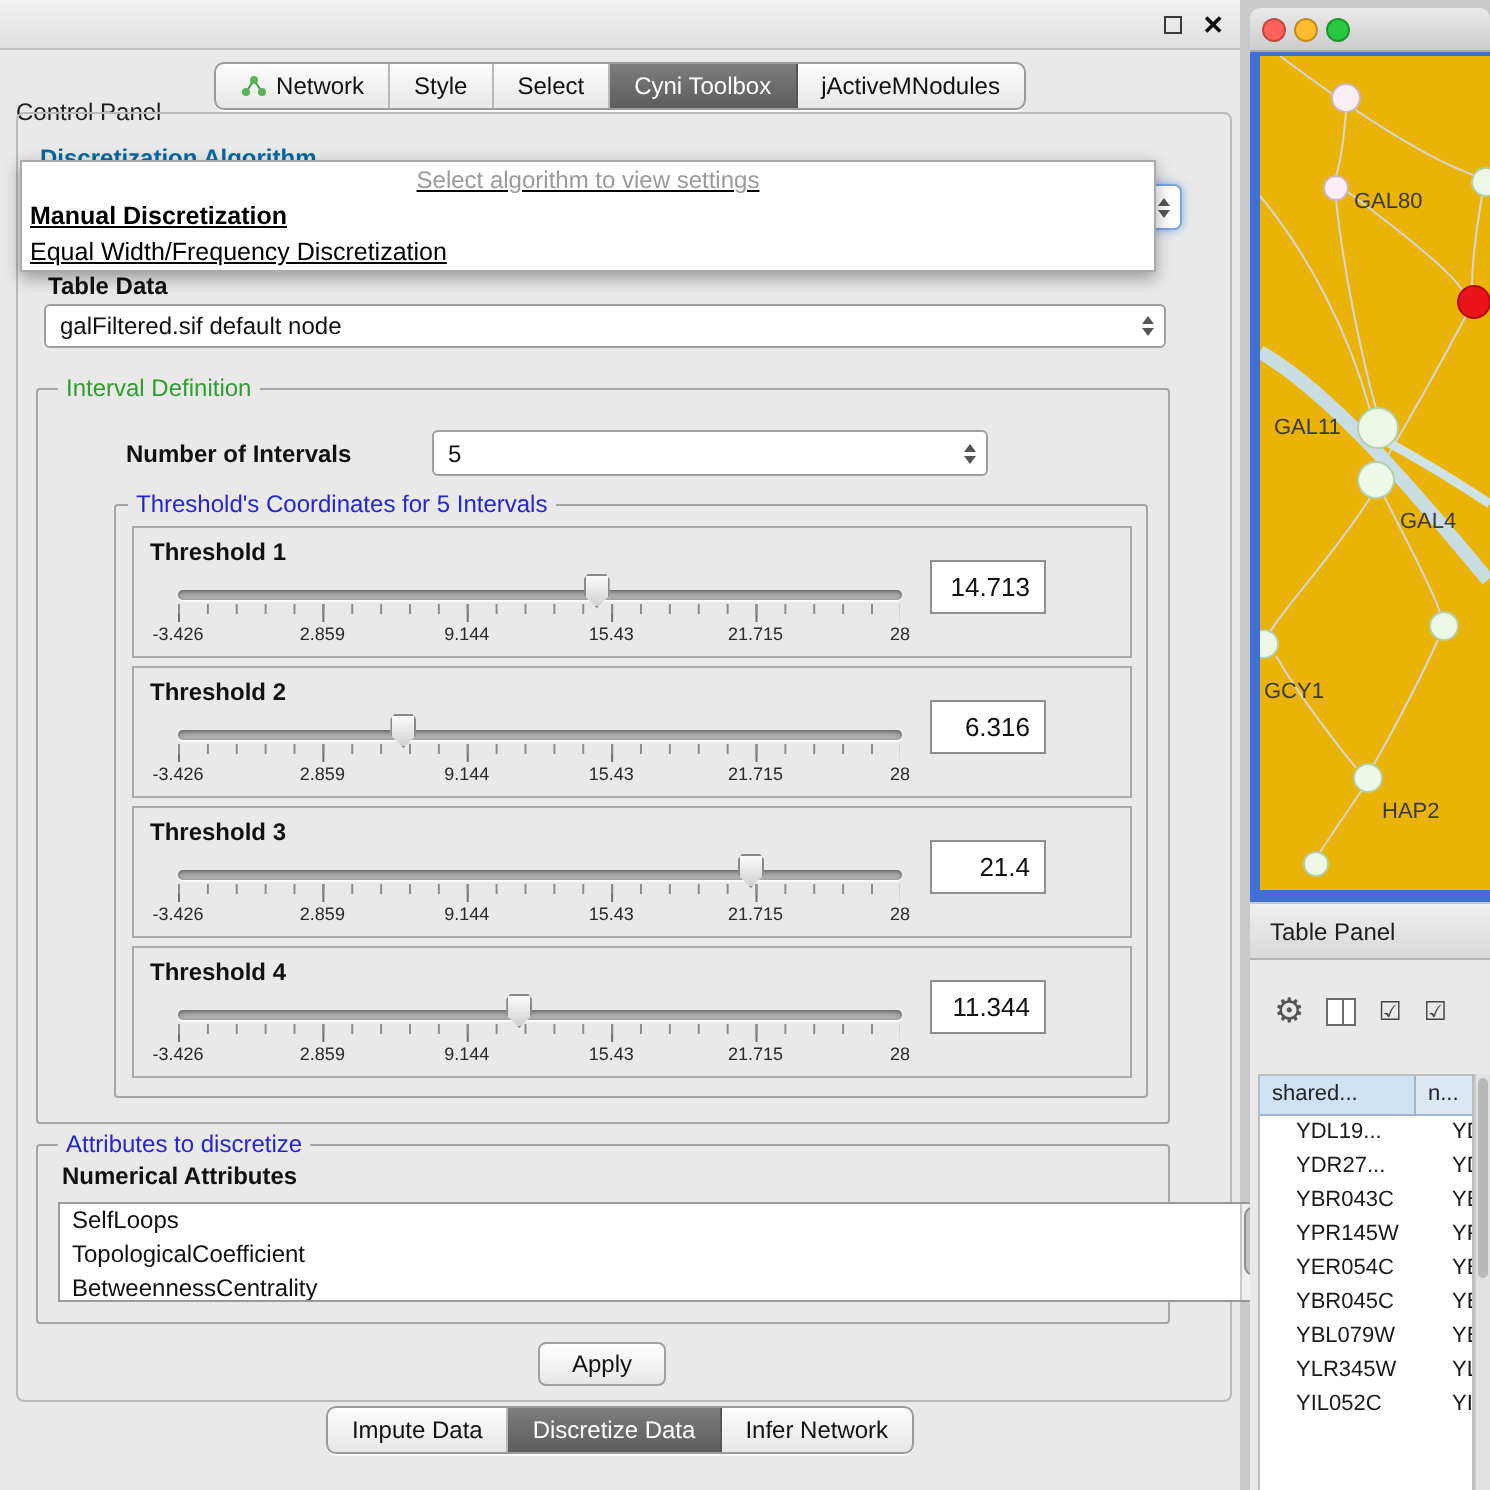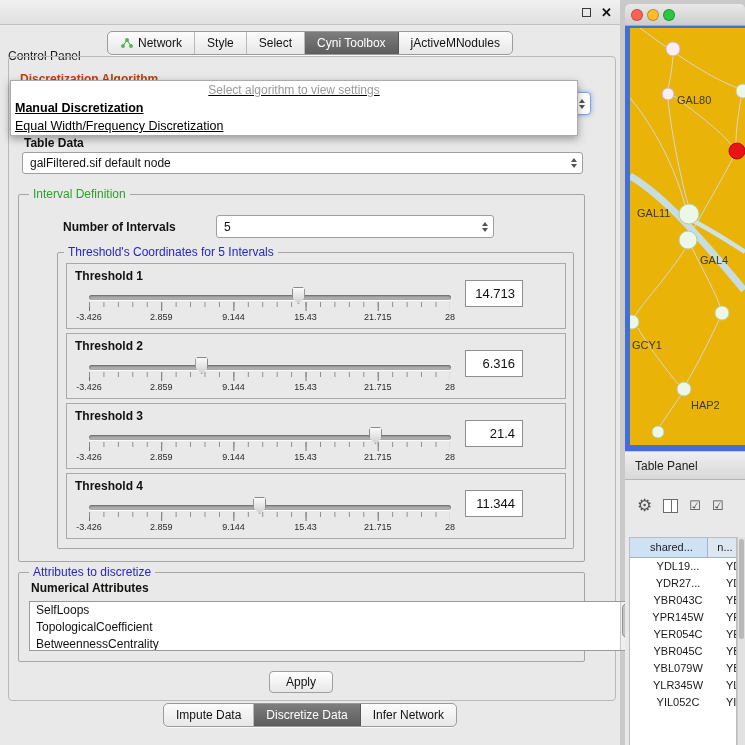--- a/index.html
+++ b/index.html
@@ -22,21 +22,21 @@
   .tabstrip { display:flex; border:1px solid #9b9b9b; border-radius:5px; overflow:hidden;
     background:linear-gradient(#fcfcfc,#e7e7e7); box-shadow:0 1px 0 rgba(255,255,255,.7); }
   .tab { padding:4px 12px; font-size:12px; color:#111; border-right:1px solid #b9b9b9;
     display:flex; align-items:center; gap:5px; white-space:nowrap; background:transparent; }
   .tab:last-child { border-right:none; }
   .tab.active { background:linear-gradient(#7d7d7d,#5d5d5d); color:#fff; border-color:#565656; }
 
   .cp-content { position:absolute; left:8px; top:56px; width:608px; height:645px;
     border:1px solid #b9b9b9; border-radius:4px; }
 
-  .algo-label { position:absolute; left:20px; top:72px; font-size:12px; font-weight:bold; color:#c2410c; z-index:1; }
+  .algo-label { position:absolute; left:20px; top:72px; font-size:12px; font-weight:bold; color:#0369a1; z-index:1; }
   .combo { background:#fff; border:1px solid #9f9f9f; border-radius:3px; font-size:12px;
     display:flex; align-items:center; color:#111; }
   .combo .txt { padding-left:7px; flex:1; overflow:hidden; white-space:nowrap; }
   .combo-arrows { width:16px; display:flex; flex-direction:column; align-items:center; }
   .arr { width:0; height:0; border-left:3.5px solid transparent; border-right:3.5px solid transparent; }
   .arr.up { border-bottom:4px solid #555; margin-bottom:2px; }
   .arr.dn { border-top:4px solid #555; }
   .algo-combo { position:absolute; left:20px; top:92px; width:571px; height:23px; z-index:2;
     border:1px solid #7ea7e0; border-radius:4px; box-shadow:0 0 5px #82aae4; }
 
@@ -111,21 +111,21 @@
   .table-panel { position:absolute; left:625px; top:452px; width:120px; height:293px; background:#e9e9e9; }
   .tp-header { position:absolute; left:0; top:0; right:0; height:28px;
     background:linear-gradient(#efefef,#d8d8d8); border-bottom:1px solid #b5b5b5; }
   .tp-title { position:absolute; left:10px; line-height:28px; font-size:12px; color:#1d1d1d; }
   .tp-toolbar { position:absolute; left:0; top:28px; right:0; height:57px; background:#e9e9e9; }
   .tp-icons { position:absolute; left:12px; top:16px; display:flex; align-items:center; gap:11px; }
   .gear { font-size:17px; color:#555; line-height:20px; }
   .cols-icon { width:15px; height:14px; background:#fff; border:1px solid #6b6b6b; position:relative; }
   .cols-icon::after { content:""; position:absolute; left:7px; top:0; bottom:0; width:1px; background:#6b6b6b; }
   .chk { font-size:13px; color:#444; line-height:16px; }
-  .tp-table { position:absolute; left:4px; top:85px; right:8px; bottom:0; background:#fff; border:1px solid #bdbdbd; border-bottom:none;text-align:center; }
+  .tp-table { position:absolute; left:4px; top:85px; right:8px; bottom:0; background:#fff; border:1px solid #bdbdbd; border-bottom:none; }
   .t-head { display:flex; height:20px; }
   .t-head .hc { font-size:11px; line-height:19px; padding-left:6px; color:#222;
     border-right:1px solid #9fb6cc; border-bottom:1px solid #9fb6cc; overflow:hidden; white-space:nowrap; }
   .hc.h1 { width:78px; background:#cfe2f4; }
   .hc.h2 { flex:1; background:#dde7f2; border-right:none; }
   .t-row { display:flex; height:17px; }
   .t-row .c { font-size:11px; line-height:17px; padding-left:18px; color:#1a1a1a; overflow:hidden; white-space:nowrap; }
   .c.c1 { width:78px; } .c.c2 { flex:1; }
   .tp-vscroll { position:absolute; right:0; top:85px; bottom:0; width:8px; background:#e2e2e2; border-left:1px solid #c9c9c9; }
   .tp-vscroll .sthumb2 { position:absolute; left:1px; right:1px; top:2px; height:100px; background:#b8b8b8; border-radius:4px; }

